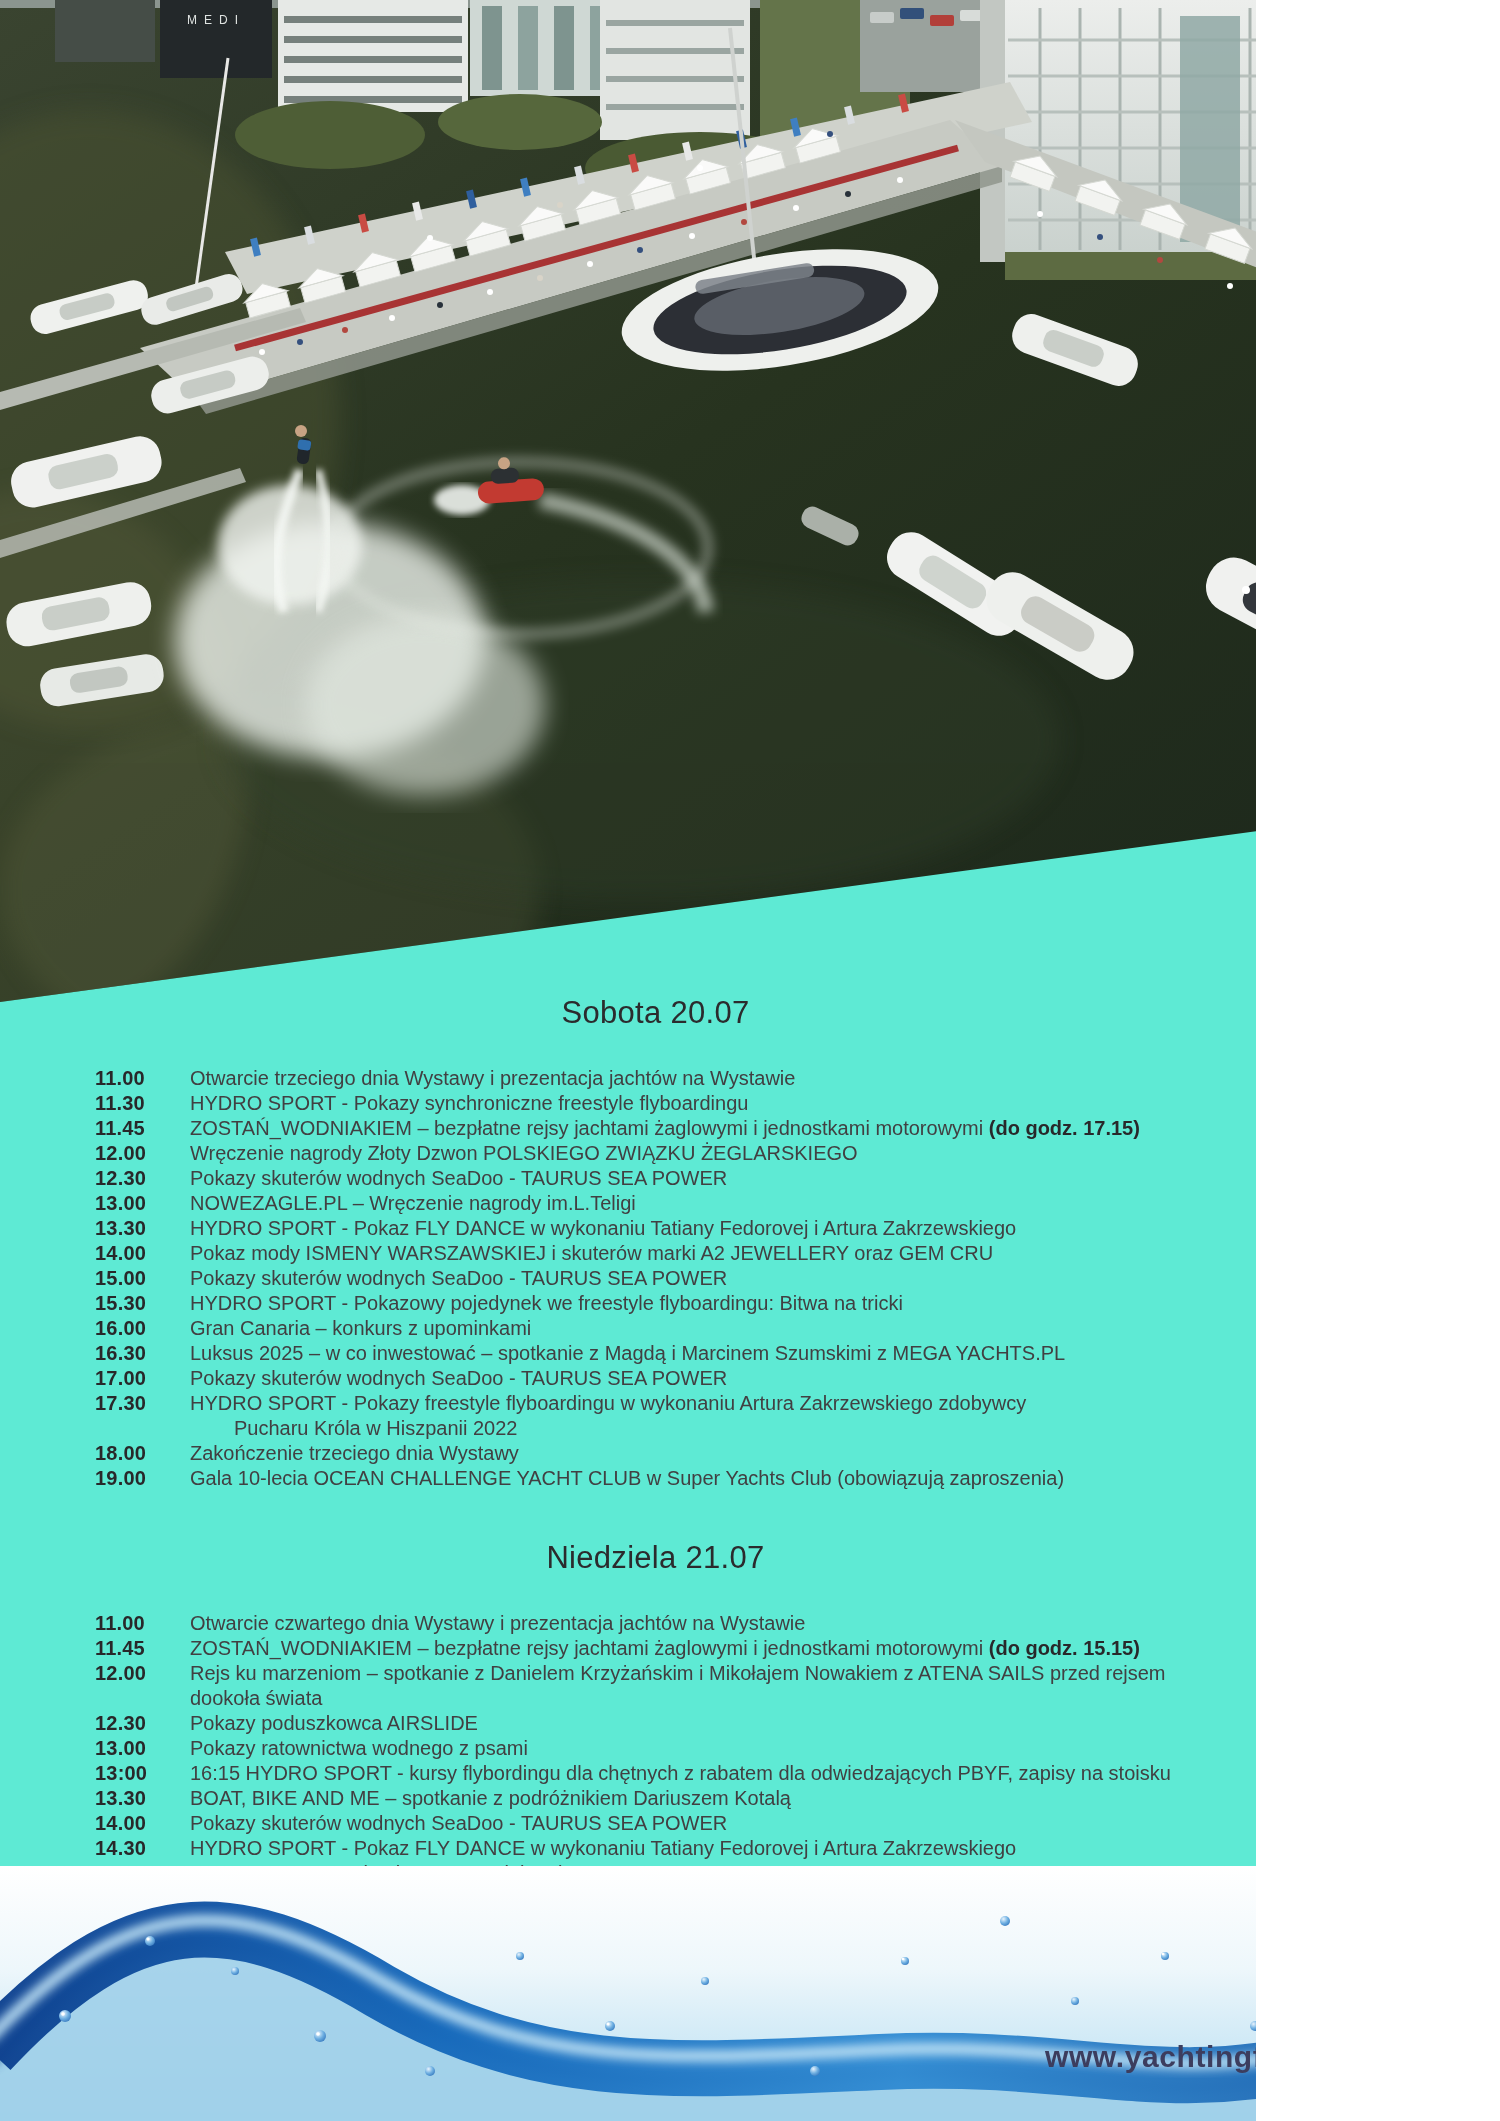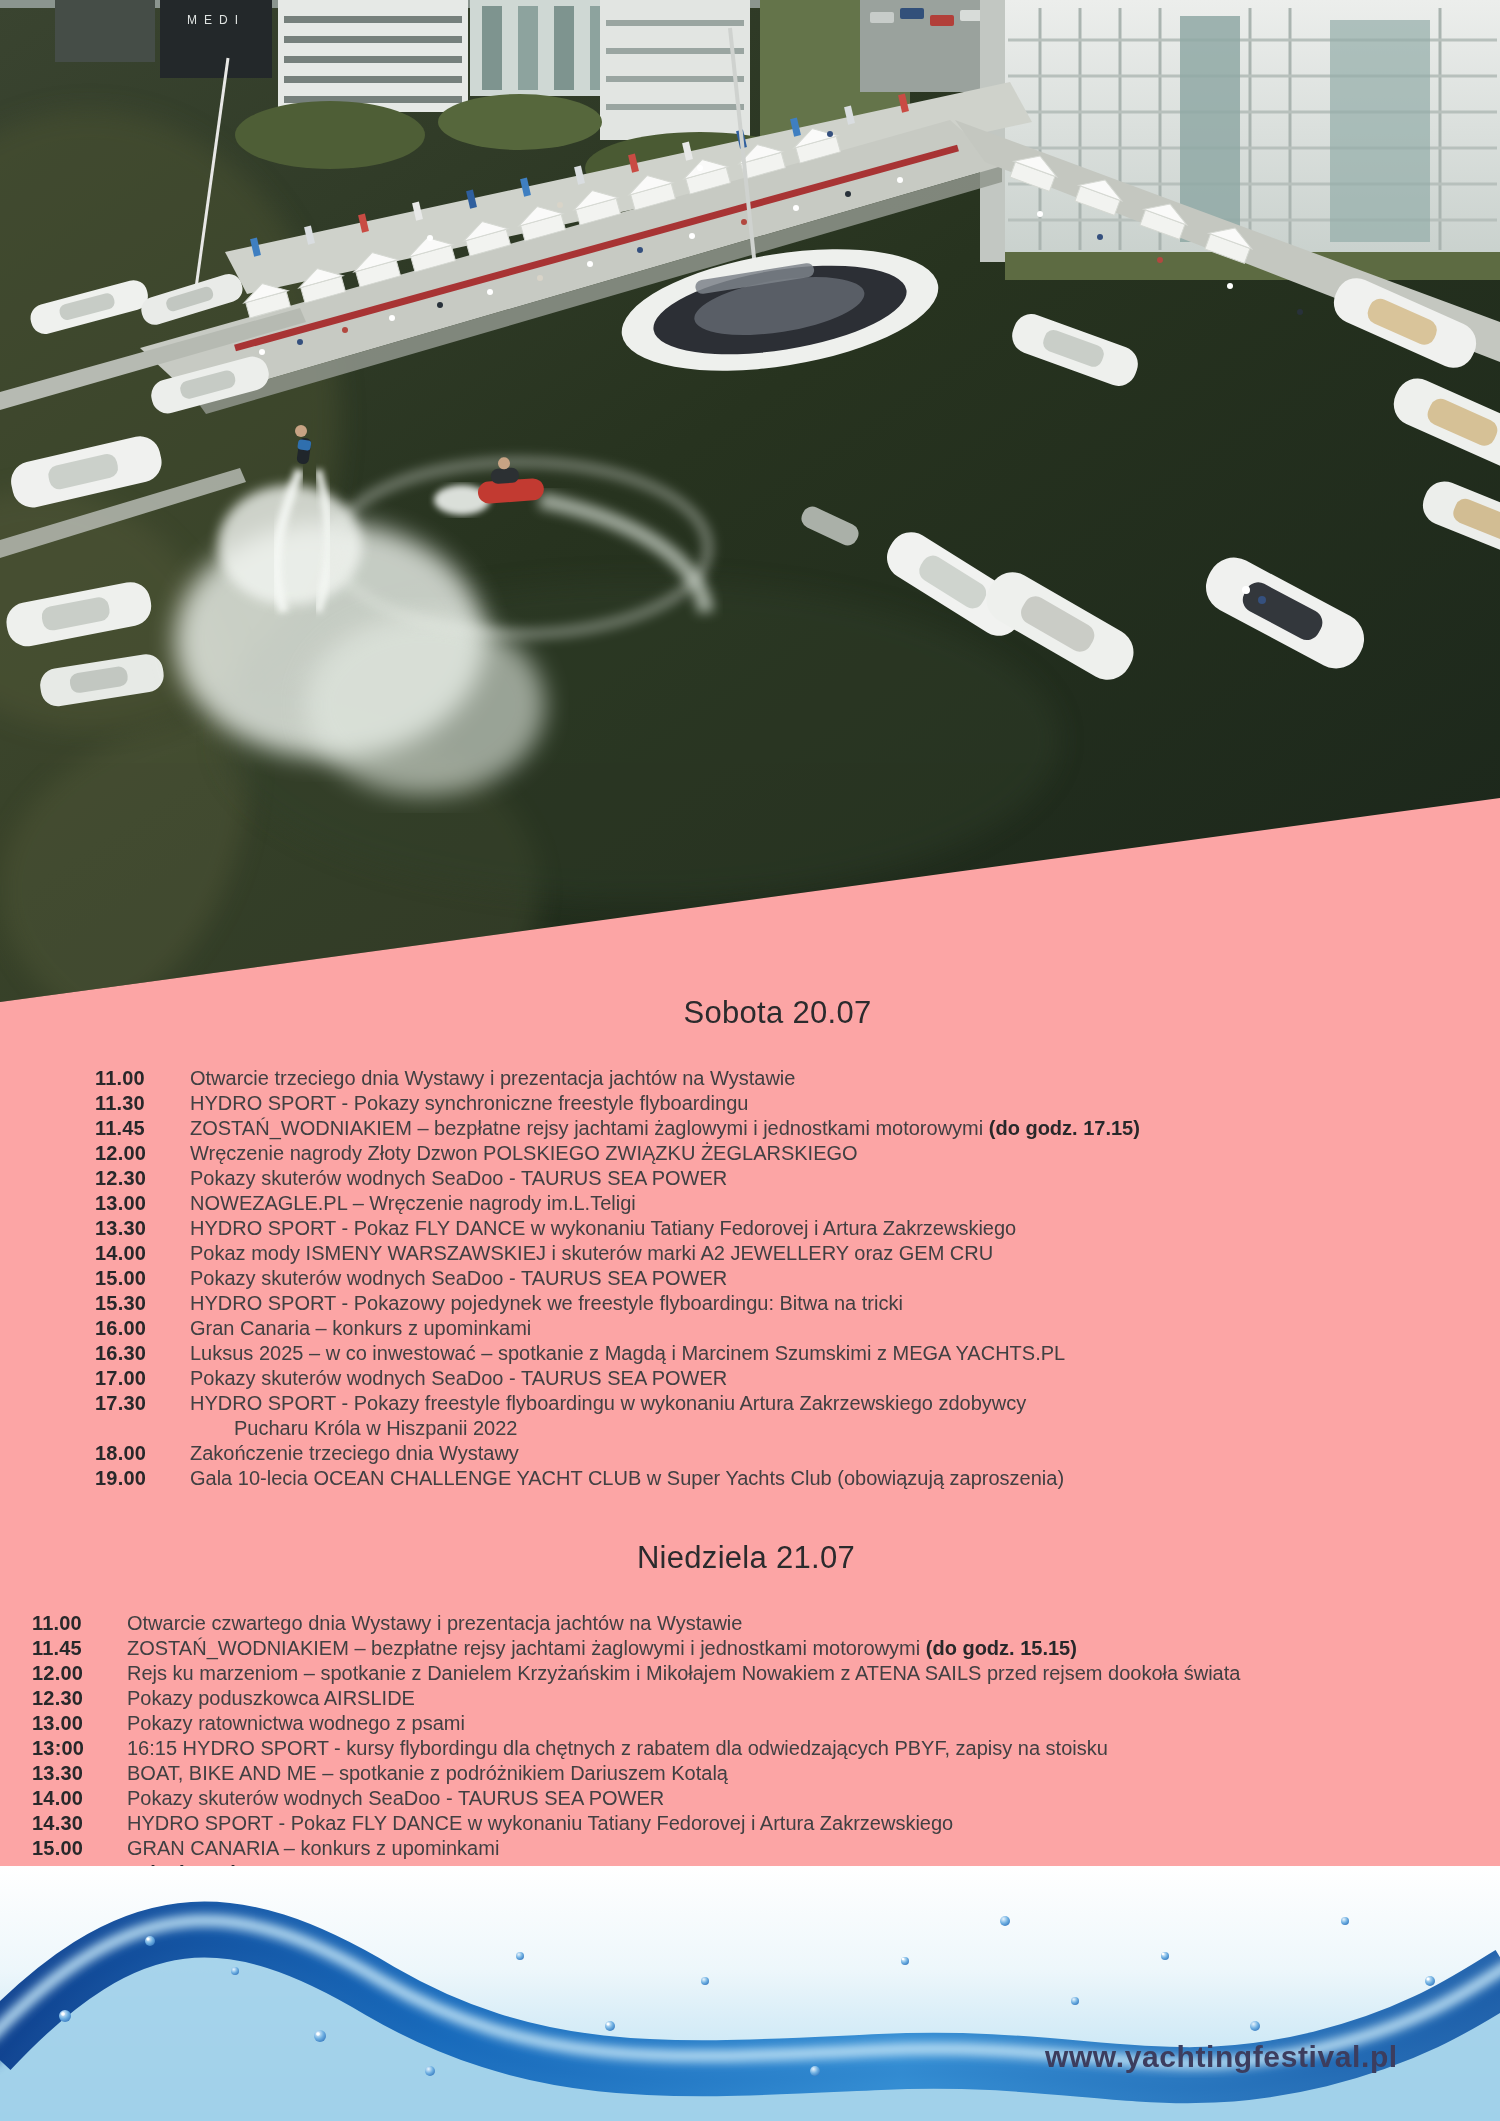--- a/index.html
+++ b/index.html
@@ -1,25 +1,25 @@
 <!DOCTYPE html>
 <html><head>
 <meta charset="utf-8">
 <style>
   html,body{margin:0;padding:0;background:#ffffff;}
-  .page{position:relative;width:1500px;height:2121px;background:#fca5a5;overflow:hidden;
+  .page{position:relative;width:1256px;height:2121px;background:#5eead4;overflow:hidden;
         font-family:"Liberation Sans",sans-serif;}
   
   .hero{position:absolute;top:0;left:0;width:1500px;height:1005px;
         clip-path:polygon(0 0,100% 0,100% 798px,0 1002px);}
   .hero svg{display:block;}
   
   .schedule{position:absolute;left:0;right:0;padding:0 40px 0 95px;box-sizing:border-box;}
   #sat{top:995px;}
-  #sun{top:1540px;padding-left:32px;}
+  #sun{top:1540px;}
   .sched-title{margin:0 0 35px 0;text-align:center;font-size:31px;font-weight:400;
                color:#2b2b2d;letter-spacing:.3px;}
   .rows{display:block;}
   .row{display:flex;align-items:flex-start;font-size:20px;line-height:25px;color:#414042;}
   .row .time{flex:none;width:95px;font-weight:700;color:#28282a;letter-spacing:.2px;}
   .row .desc{flex:1;min-width:0;}
   .hl{font-weight:700;color:#28282a;}
   .l2{display:block;margin-left:44px;}
   
   .wave{position:absolute;left:0;top:1866px;width:1500px;height:255px;}

